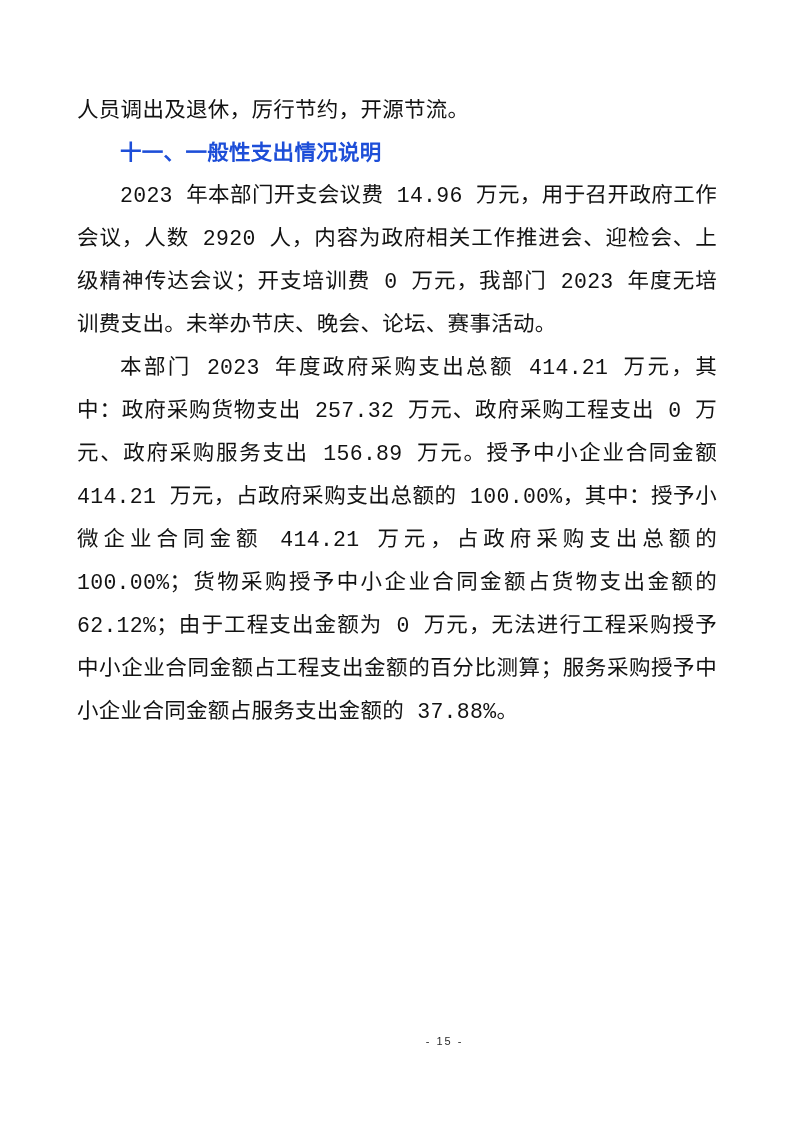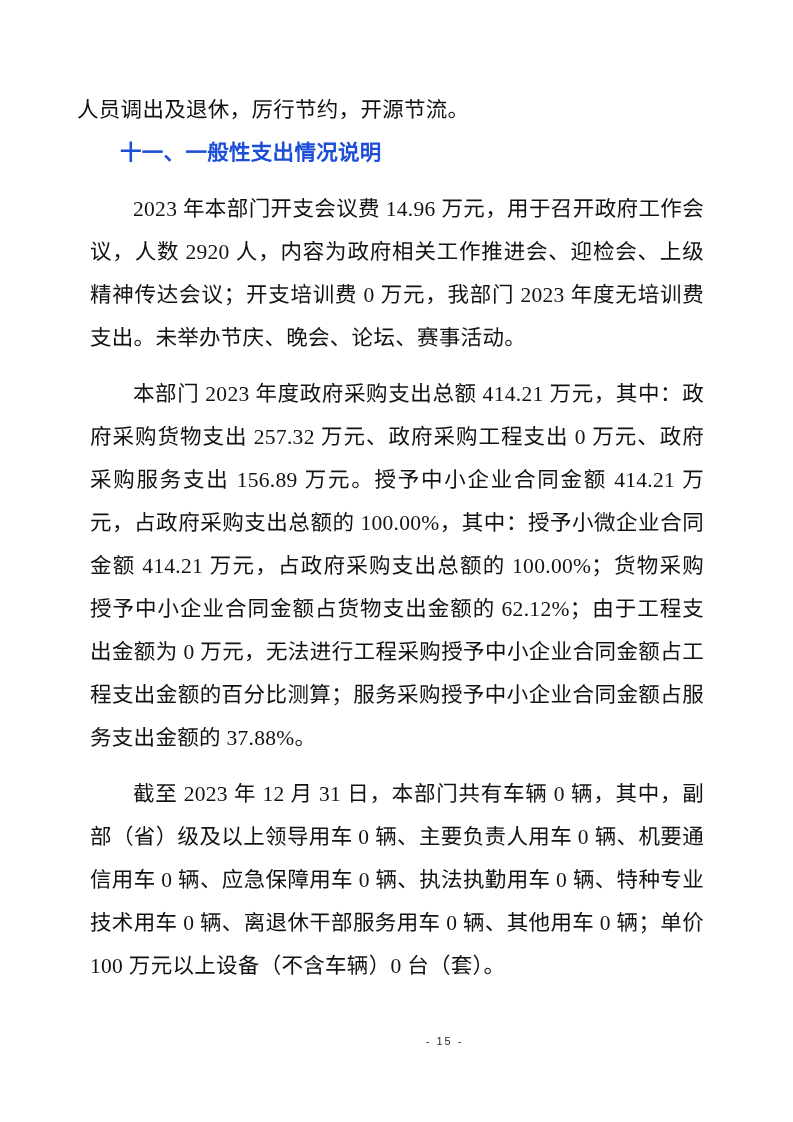--- a/index.html
+++ b/index.html
@@ -23,23 +23,24 @@
     top: 89px;
     width: 640px;
     font-family: "Liberation Serif", "DejaVu Serif", serif;
     font-size: 21.5px;
     line-height: 43px;
     text-align: justify;
     text-justify: inter-ideograph;
     color: #121212;
   }
   p.body-para {
-    margin: 13px;
+    margin: 0;
     text-indent: 2em;
     letter-spacing: 0.3px;
+    font-family: Liberation Mono, monospace;
   }
   p.lead-para {
     margin: 0;
     text-indent: 0;
     letter-spacing: 0.3px;
   }
   h2.section-heading {
     margin: 0;
     font-family: "Liberation Sans", "DejaVu Sans", sans-serif;
     font-size: 21.5px;
@@ -69,19 +70,18 @@
 <div class="page">
   <div class="content">
 
     <p class="lead-para">人员调出及退休，厉行节约，开源节流。</p>
 
     <h2 class="section-heading">十一、一般性支出情况说明</h2>
     <p class="body-para">2023 年本部门开支会议费 14.96 万元，用于召开政府工作会议，人数 2920 人，内容为政府相关工作推进会、迎检会、上级精神传达会议；开支培训费 0 万元，我部门 2023 年度无培训费支出。未举办节庆、晚会、论坛、赛事活动。</p>
 
     <p class="body-para">本部门 2023 年度政府采购支出总额 414.21 万元，其中：政府采购货物支出 257.32 万元、政府采购工程支出 0 万元、政府采购服务支出 156.89 万元。授予中小企业合同金额 414.21 万元，占政府采购支出总额的 100.00%，其中：授予小微企业合同金额 414.21 万元，占政府采购支出总额的 100.00%；货物采购授予中小企业合同金额占货物支出金额的 62.12%；由于工程支出金额为 0 万元，无法进行工程采购授予中小企业合同金额占工程支出金额的百分比测算；服务采购授予中小企业合同金额占服务支出金额的 37.88%。</p>
 
-    <p class="body-para">截至 2023 年 12 月 31 日，本部门共有车辆 0 辆，其中，副部（省）级及以上领导用车 0 辆、主要负责人用车 0 辆、机要通信用车 0 辆、应急保障用车 0 辆、执法执勤用车 0 辆、特种专业技术用车 0 辆、离退休干部服务用车 0 辆、其他用车 0 辆；单价 100 万元以上设备（不含车辆）0 台（套）。</p>
 
 
   </div>
 
   <div class="footer">- 15 -</div>
 </div>
 
 </body></html>

